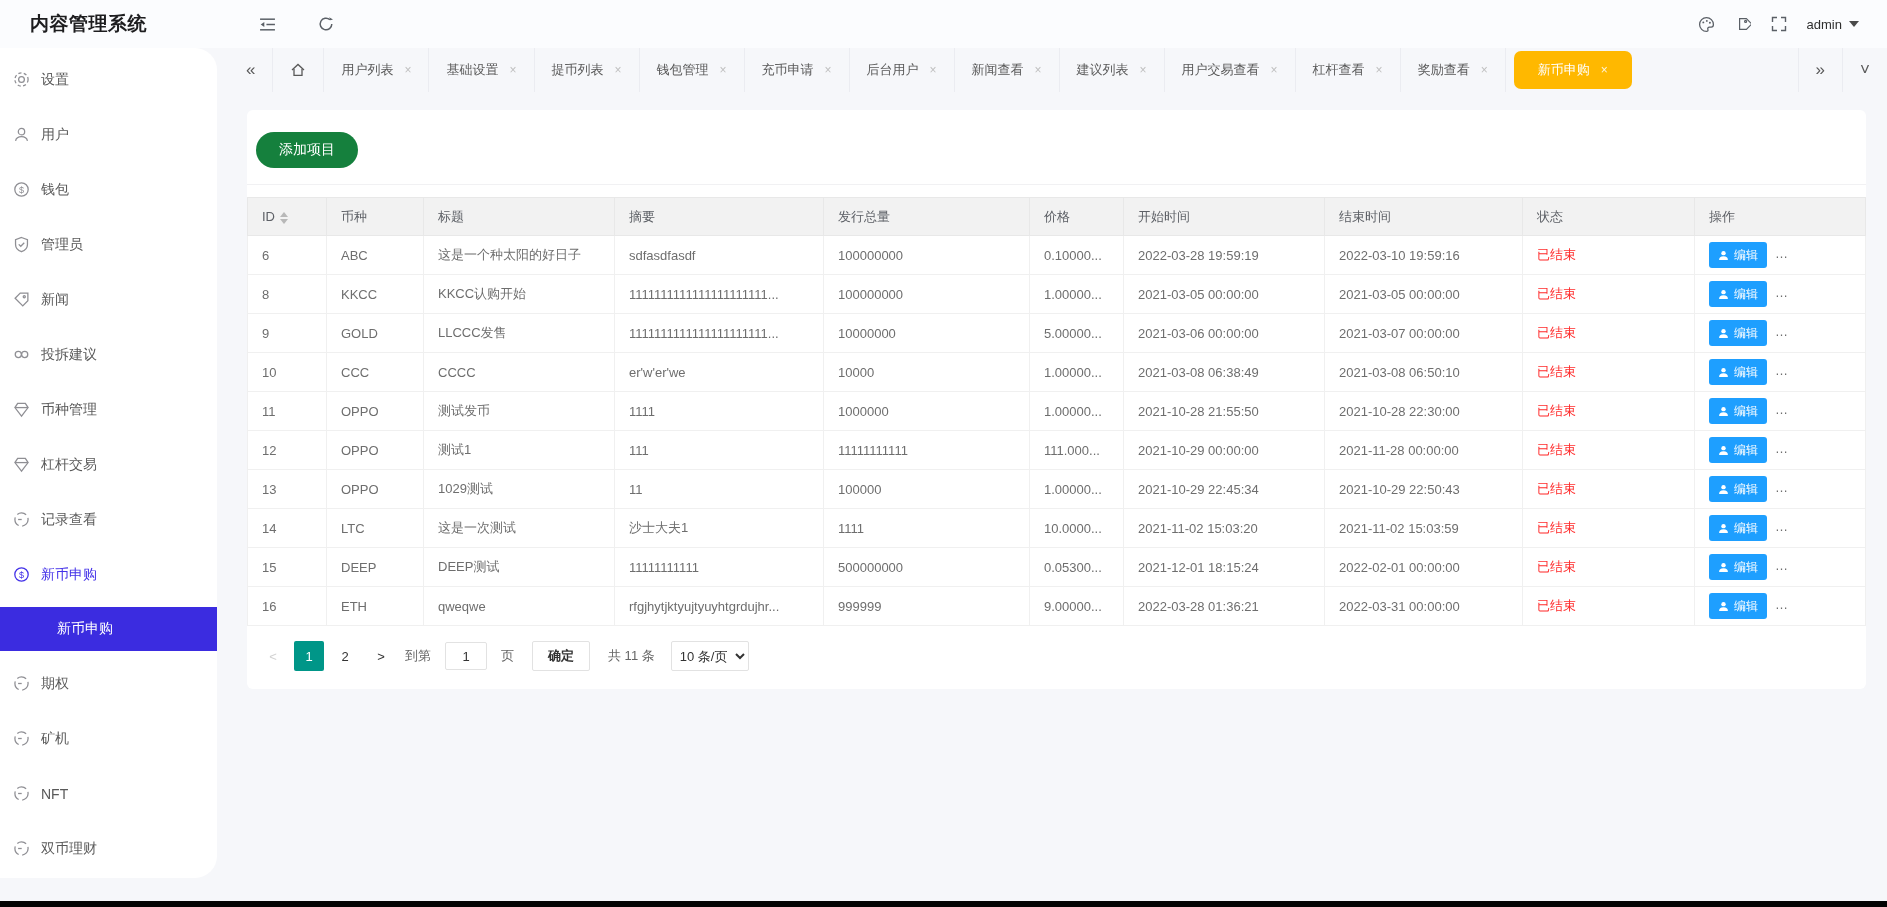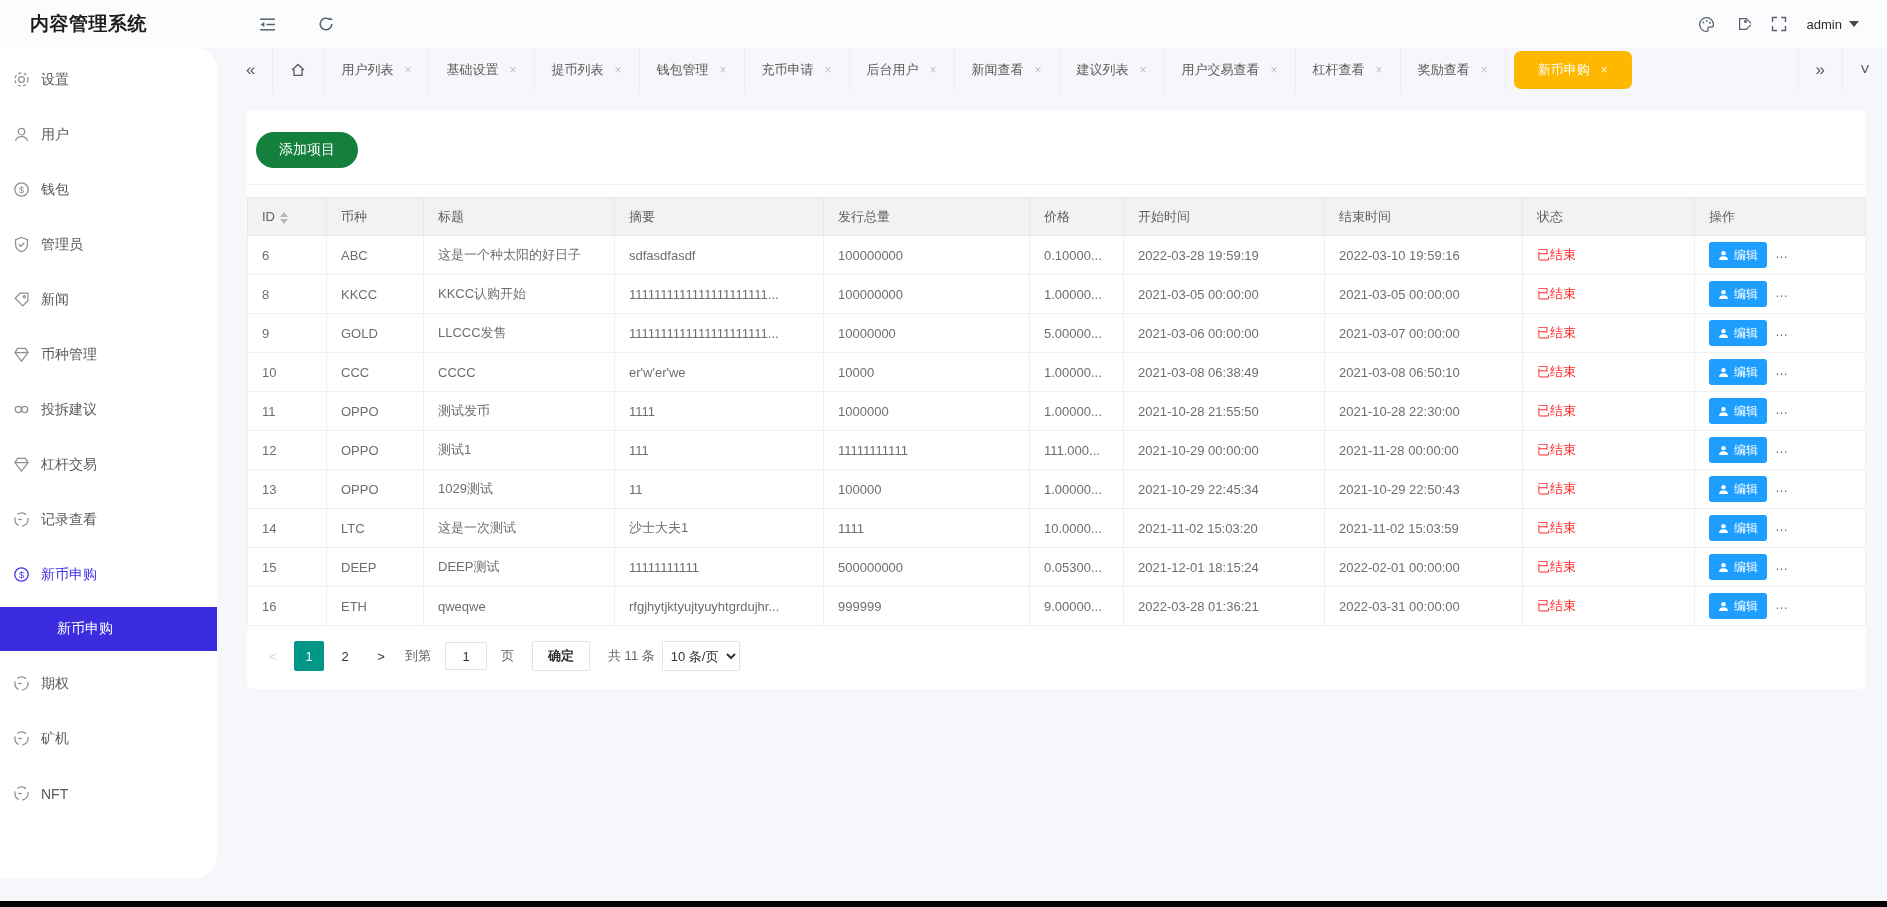--- a/index.html
+++ b/index.html
@@ -70,21 +70,21 @@
     margin:0 3px; cursor:pointer; color:#333; }
   .pg-prev { color:#d2d2d2; }
   .pg-num.active { background:#009688; color:#fff; border-radius:2px; }
   .pg-text { margin:8px 6px; color:#666; }
   .pg-input { width:42px; height:28px; border:1px solid #e2e2e2; border-radius:2px;
     text-align:center; font-size:13px; color:#333; margin:0 8px; font-family:inherit; }
   .pg-confirm { height:30px; padding:0 15px; background:#fff; border:1px solid #e2e2e2;
     border-radius:2px; font-size:13px; font-weight:bold; color:#333; margin:0 12px; cursor:pointer; font-family:inherit; }
   .pg-total { margin:0 6px; }
   .pg-select { height:30px; border:1px solid #e2e2e2; border-radius:2px; background:#fff;
-    color:#333; font-size:13px; margin-left:1px; font-family:inherit; padding:4px 4px; }
+    color:#333; font-size:13px; margin-left:10px; font-family:inherit; padding:4px 4px; }
   
   .bottombar { position:absolute; bottom:0; left:0; width:100%; height:6px; background:#030303; }
 </style>
 </head>
 <body>
 
 <div class="header">
   <div class="brand">内容管理系统</div>
   <div class="hicon hic-collapse">
     <svg width="17" height="17" viewBox="0 0 16 16" fill="none" stroke="currentColor" stroke-width="1.4">
@@ -173,38 +173,38 @@
           <svg width="17" height="17" viewBox="0 0 16 16" fill="none" stroke="currentColor" stroke-width="1.2">
             <path d="M2 6.8 L6.8 2 L14 2 L14 9.2 L9.2 14 L2 6.8 Z"></path>
             <circle cx="10.6" cy="5.4" r="1"></circle>
           </svg>
         </span>
         <span>新闻</span>
       </div>
       <div class="sitem">
         <span class="icn">
           <svg width="17" height="17" viewBox="0 0 16 16" fill="none" stroke="currentColor" stroke-width="1.2">
+            <circle cx="5" cy="8" r="2.9"></circle>
+            <circle cx="11" cy="8" r="2.9"></circle>
+          </svg>
+        </span>
+        <span>投拆建议</span>
+      </div>
+      <div class="sitem">
+        <span class="icn">
+          <svg width="17" height="17" viewBox="0 0 16 16" fill="none" stroke="currentColor" stroke-width="1.2">
             <path d="M8 14.2 L1.8 6.2 L4.4 2.2 L11.6 2.2 L14.2 6.2 Z"></path>
             <path d="M1.8 6.2 H14.2"></path>
           </svg>
         </span>
         <span>币种管理</span>
       </div>
       <div class="sitem">
         <span class="icn">
           <svg width="17" height="17" viewBox="0 0 16 16" fill="none" stroke="currentColor" stroke-width="1.2">
-            <circle cx="5" cy="8" r="2.9"></circle>
-            <circle cx="11" cy="8" r="2.9"></circle>
-          </svg>
-        </span>
-        <span>投拆建议</span>
-      </div>
-      <div class="sitem">
-        <span class="icn">
-          <svg width="17" height="17" viewBox="0 0 16 16" fill="none" stroke="currentColor" stroke-width="1.2">
             <path d="M8 14.2 L1.8 6.2 L4.4 2.2 L11.6 2.2 L14.2 6.2 Z"></path>
             <path d="M1.8 6.2 H14.2"></path>
           </svg>
         </span>
         <span>杠杆交易</span>
       </div>
       <div class="sitem">
         <span class="icn">
           <svg width="17" height="17" viewBox="0 0 16 16" fill="none" stroke="currentColor" stroke-width="1.2">
             <circle cx="8" cy="8" r="6.2" stroke-dasharray="9 3.4"></circle>
@@ -244,20 +244,29 @@
         <span>矿机</span>
       </div>
       <div class="sitem">
         <span class="icn">
           <svg width="17" height="17" viewBox="0 0 16 16" fill="none" stroke="currentColor" stroke-width="1.2">
             <circle cx="8" cy="8" r="6.2" stroke-dasharray="9 3.4"></circle>
             <path d="M4.8 8 H8.2"></path>
           </svg>
         </span>
         <span>NFT</span>
+      </div>
+      <div class="sitem">
+        <span class="icn">
+          <svg width="17" height="17" viewBox="0 0 16 16" fill="none" stroke="currentColor" stroke-width="1.2">
+            <circle cx="8" cy="8" r="6.2" stroke-dasharray="9 3.4"></circle>
+            <path d="M4.8 8 H8.2"></path>
+          </svg>
+        </span>
+        <span>双币理财</span>
       </div>
     </div>
 </div>
 
 <div class="main">
 
   <div class="tabbar">
     <div class="tb-cell tb-arrow">«</div>
     <div class="tb-cell">
       <svg width="16" height="16" viewBox="0 0 16 16" fill="none" stroke="#595959" stroke-width="1.3">

